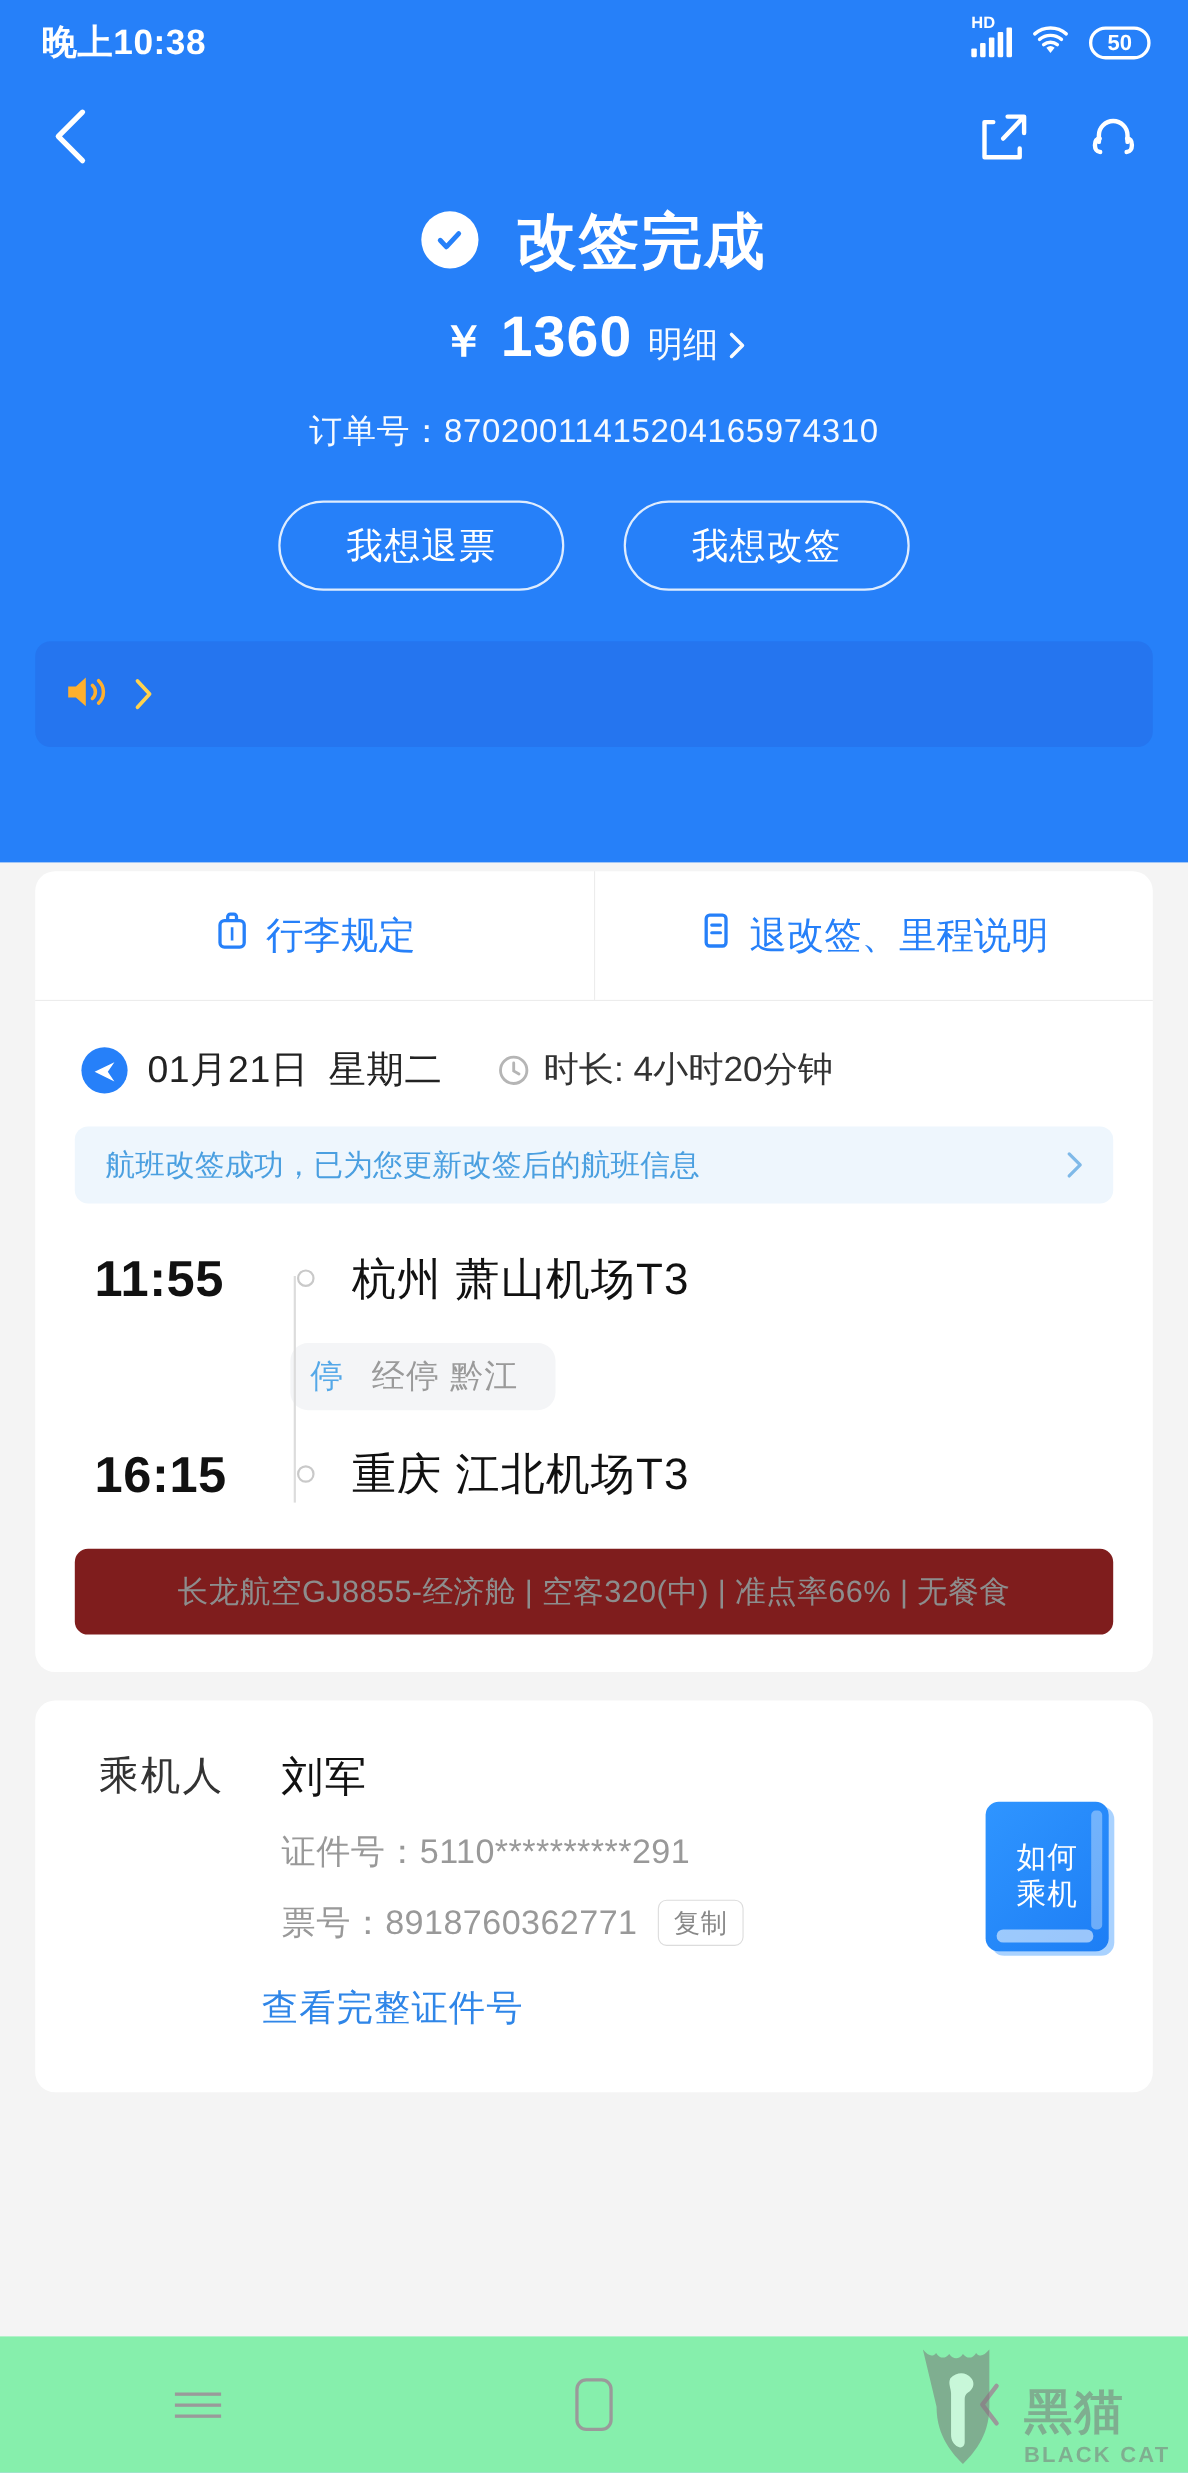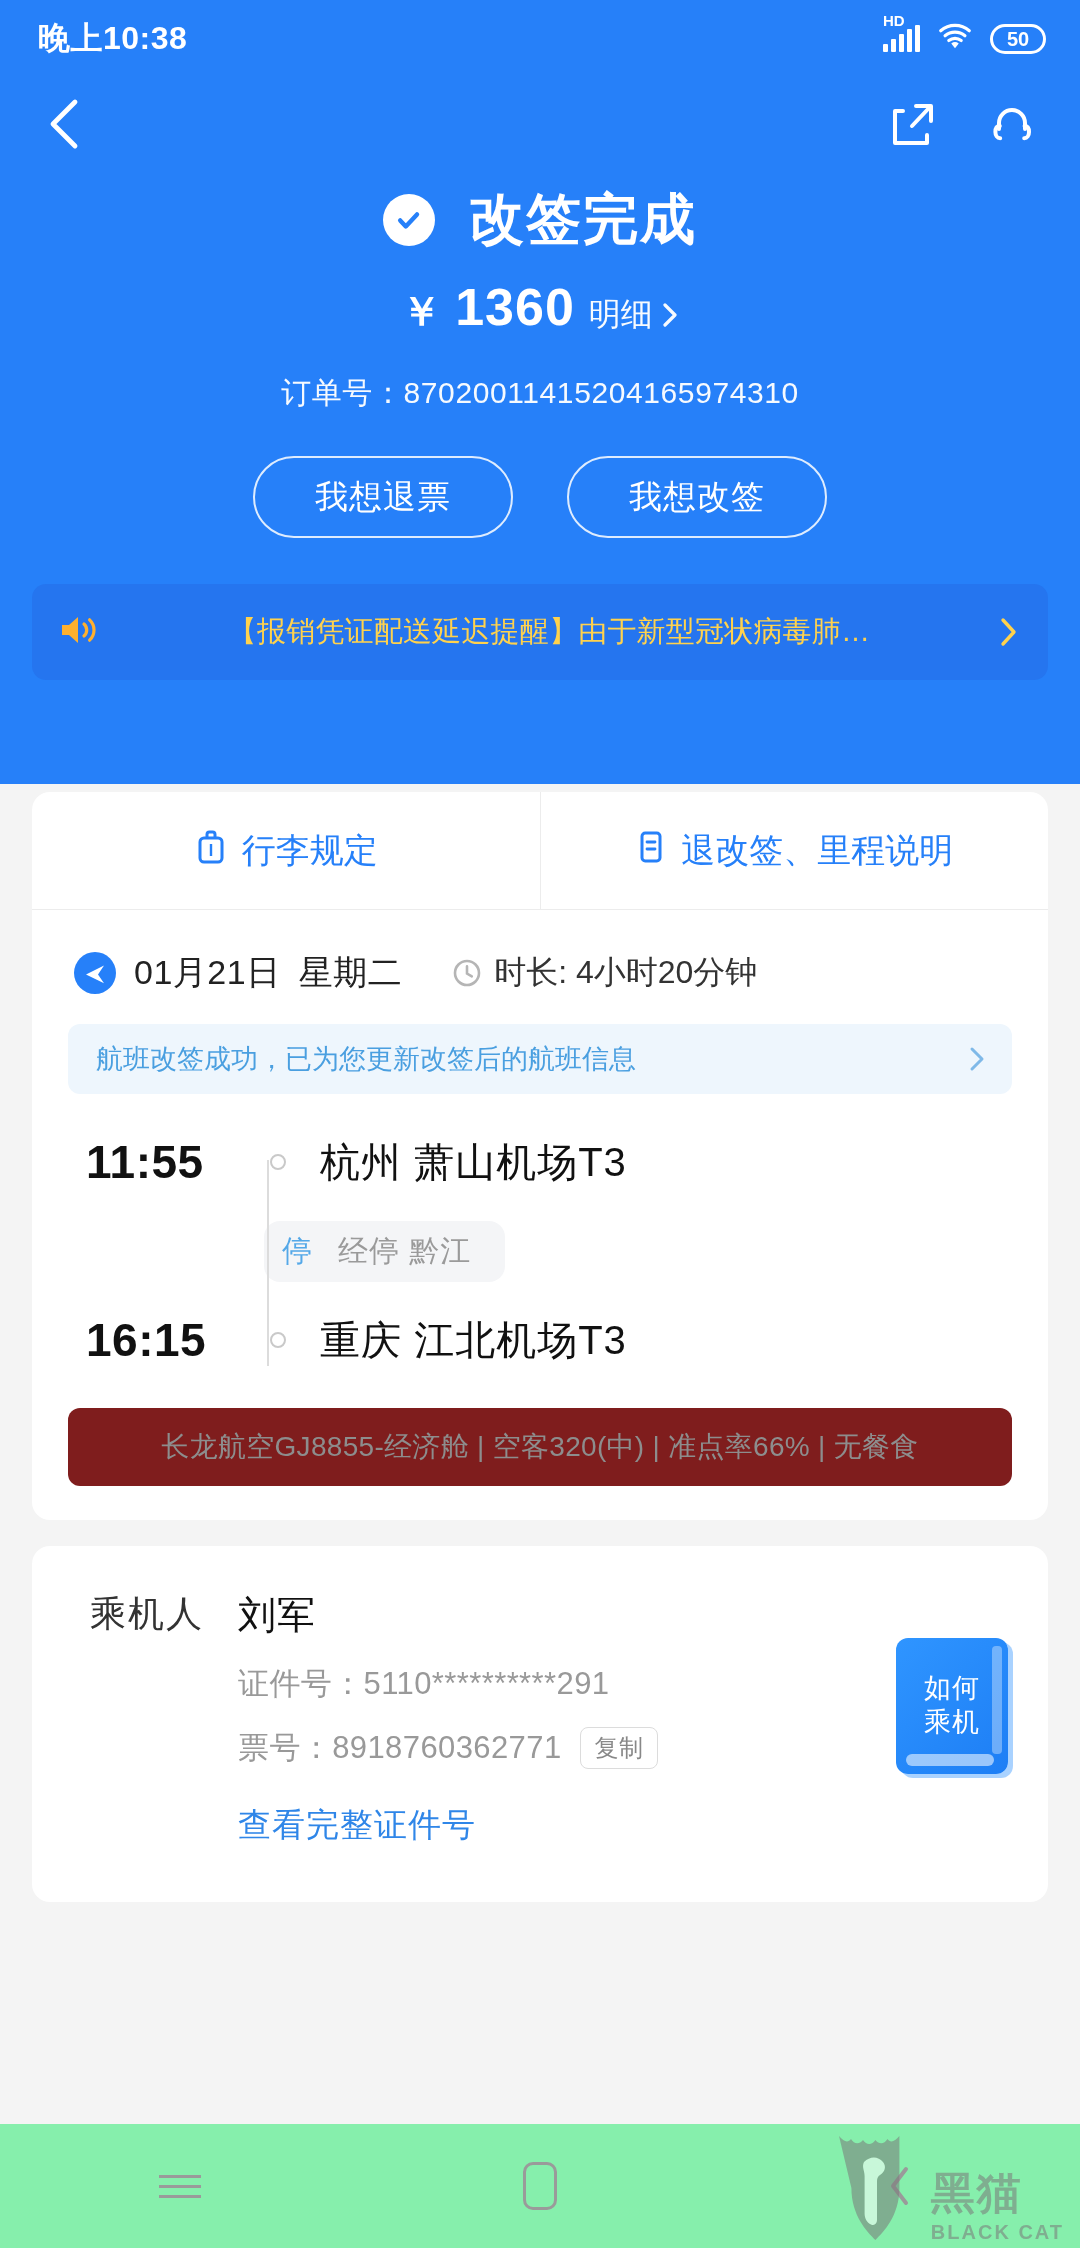--- a/index.html
+++ b/index.html
@@ -31,21 +31,21 @@
     font-size:20px; font-weight:bold; color:#fff;
   }
 
   
   .navbar { height:92px; display:flex; align-items:center; justify-content:space-between; padding:0 40px 0 36px; }
   .nav-right { display:flex; align-items:center; gap:44px; }
   .icbtn { width:56px; height:56px; display:flex; align-items:center; justify-content:center; }
 
   
   .hero { text-align:center; color:#fff; padding-top:22px; }
-  .hero-title { display:flex; align-items:center; justify-content:center; gap:34px; }
+  .hero-title { display:flex; align-items:flex-start; justify-content:center; gap:34px; }
   .check-circle {
     width:52px; height:52px; border-radius:50%; background:#fff;
     display:flex; align-items:center; justify-content:center;
   }
   .hero-title h1 { font-size:55px; font-weight:bold; letter-spacing:2px; line-height:1; }
   .price-row { margin-top:30px; display:flex; align-items:baseline; justify-content:center; gap:14px; }
   .yen { font-size:40px; font-weight:bold; }
   .price { font-size:52px; font-weight:bold; letter-spacing:1px; }
   .detail-link { font-size:32px; display:flex; align-items:center; gap:8px; opacity:.97; }
   .order-no { margin-top:34px; font-size:30px; letter-spacing:.6px; opacity:.96; }
@@ -106,21 +106,21 @@
 
   .flight-meta {
     margin:22px 36px 0; height:78px; background:#7f1d1d; border-radius:12px;
     display:flex; align-items:center; justify-content:center;
     color:#8d8d8d; font-size:28px; letter-spacing:.3px;
   }
   .card-pad-b { height:34px; }
 
   
   .pax-card { margin-top:26px; position:relative; padding:44px 0 54px; }
-  .pax-row { display:flex; padding-left:58px; }
+  .pax-row { display:flex; padding-left:58px;gap:18px; }
   .pax-label { width:148px; font-size:36px; color:#333; letter-spacing:2px; }
   .pax-body { flex:1; }
   .pax-name { font-size:38px; color:#111; letter-spacing:1px; }
   .pax-line { margin-top:22px; font-size:31px; color:#999; display:flex; align-items:center; gap:18px; letter-spacing:.4px; }
   .copy-btn {
     border:1px solid #dcdcdc; border-radius:8px; padding:4px 14px;
     font-size:24px; color:#888; background:#fff;
   }
   .view-full { margin-top:34px; margin-left:206px; color:#2f86e8; font-size:33px; letter-spacing:1px; }
 
@@ -240,21 +240,20 @@
     </div>
 
     <div class="banner">
       <span>
         <svg width="42" height="38" viewBox="0 0 21 19">
             <path d="M2 7h3.5L10 3v13L5.5 12H2z" fill="#ffb02e"></path>
             <path d="M13 6.5a4 4 0 0 1 0 6" stroke="#ffb02e" stroke-width="1.6" fill="none" stroke-linecap="round"></path>
             <path d="M15.8 4.4a7 7 0 0 1 0 10.2" stroke="#ffb02e" stroke-width="1.6" fill="none" stroke-linecap="round"></path>
           </svg>
       </span>
-      <span class="banner-text">【报销凭证配送延迟提醒】由于新型冠状病毒肺…</span>
       <svg width="20" height="32" viewBox="0 0 10 16">
           <path d="M2.5 2l5.5 6-5.5 6" stroke="#ffd24d" stroke-width="1.7" fill="none" stroke-linecap="round" stroke-linejoin="round"></path>
         </svg>
     </div>
   </div>
 
   <div class="sheet">
 
     <div class="card first">
 

